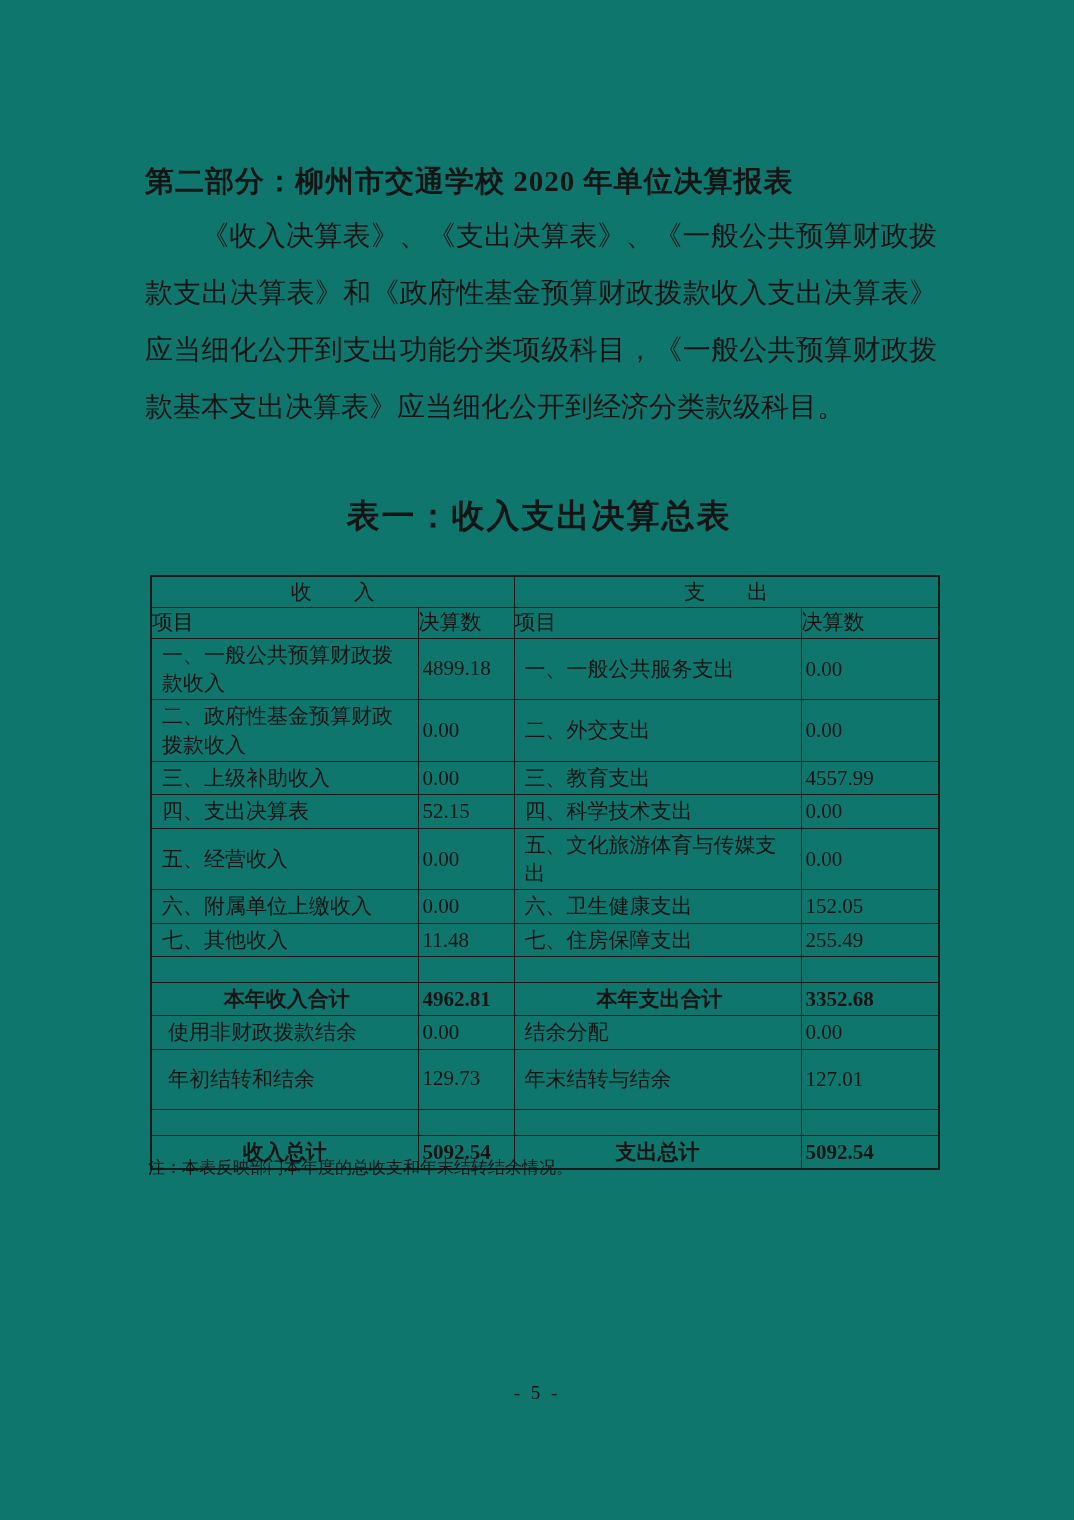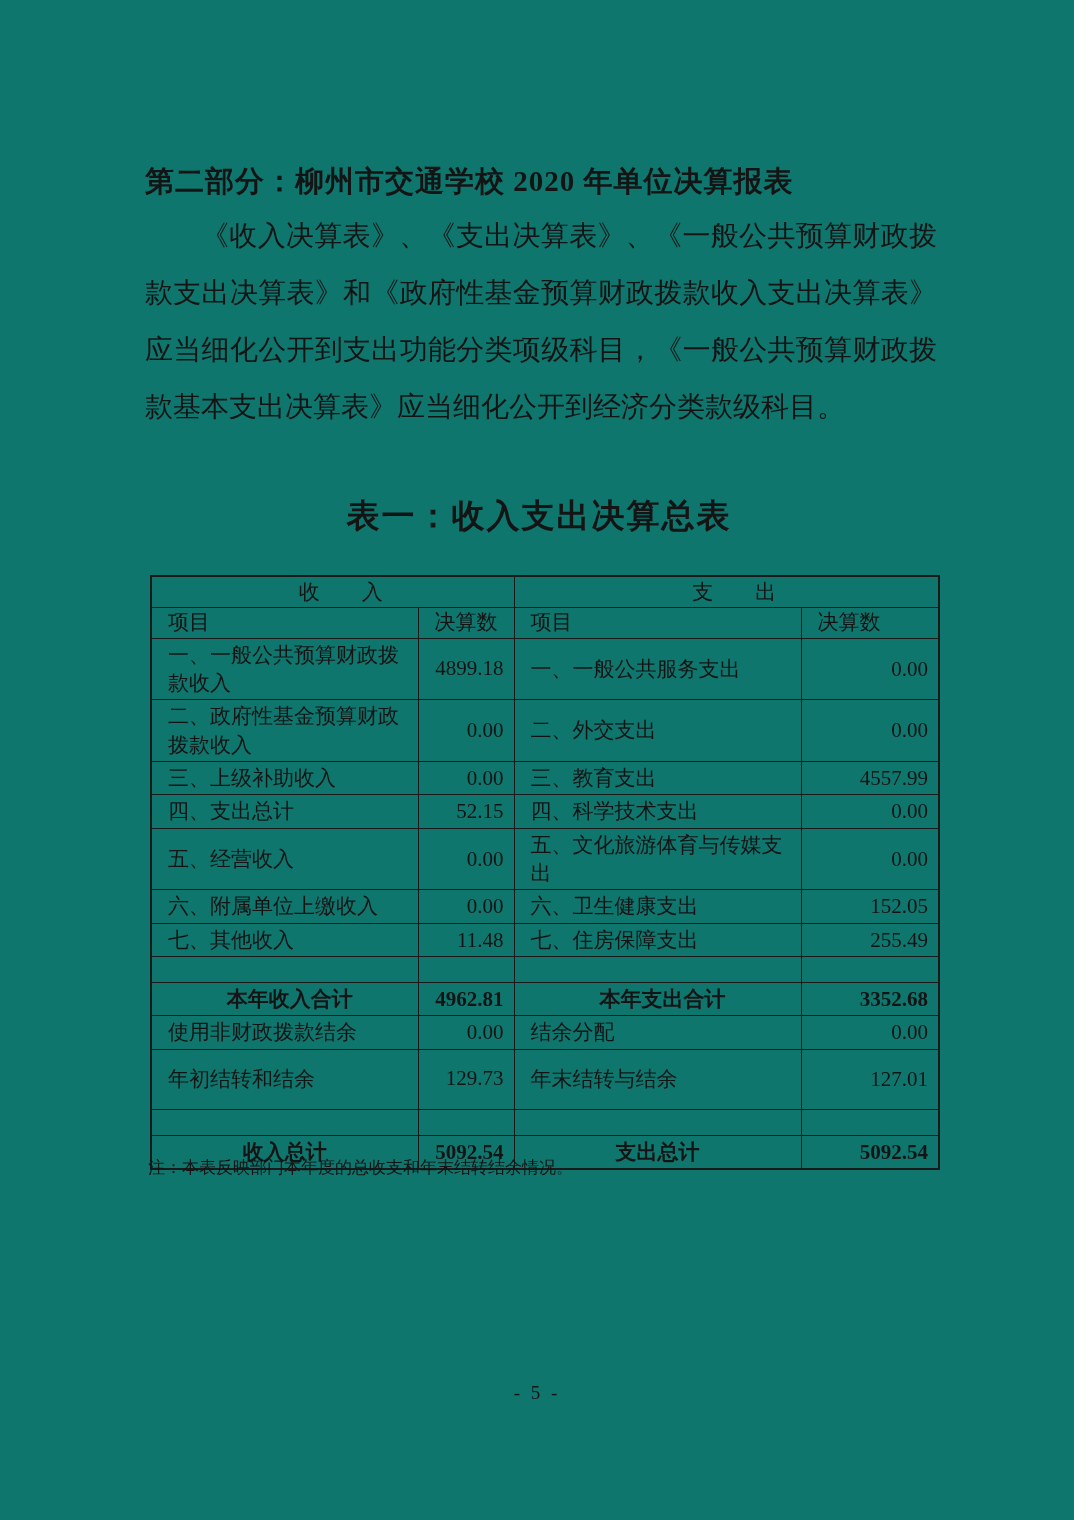--- a/index.html
+++ b/index.html
@@ -62,31 +62,30 @@
     table-layout: fixed;
     width: 788px;
     border: 2px solid #1a1a1a;
     font-size: 21px;
   }
   table.summary td {
     border: 1px solid #1a1a1a;
     vertical-align: middle;
     line-height: 1.35;
     overflow: hidden;
-    padding-left: 16px;
   }
   col.c-item-in  { width: 267px; }
   col.c-val-in   { width: 96px; }
   col.c-item-ex  { width: 287px; }
   col.c-val-ex   { width: 138px; }
 
   td.group-head { text-align: center; height: 31px; }
   td.col-head   { text-align: left; height: 31px; }
   td.item { text-align: left; padding: 2px 6px 2px 10px; }
-  td.val  { text-align: right; padding: 2px 10px 2px 4px; }
+  td.val  { text-align: left; padding: 2px 10px 2px 4px; }
 
   tr.row-tall-a td { height: 58px; }
   tr.row-tall-b td { height: 52px; }
   tr.row-std td    { height: 29px; }
   tr.row-empty-a td { height: 26px; }
   tr.row-empty-b td { height: 26px; }
   tr.row-total td  { height: 30px; font-weight: bold; }
   tr.row-total td.item { text-align: center; }
   tr.row-tall-c td { height: 60px; }
   tr.row-grand td  { height: 29px; font-weight: bold; }
@@ -156,21 +155,21 @@
           <td class="item">二、外交支出</td>
           <td class="val">0.00</td>
         </tr>
         <tr class="row-std">
           <td class="item">三、上级补助收入</td>
           <td class="val">0.00</td>
           <td class="item">三、教育支出</td>
           <td class="val">4557.99</td>
         </tr>
         <tr class="row-std">
-          <td class="item">四、支出总计</td>
+          <td class="item">四、支出决算表</td>
           <td class="val">52.15</td>
           <td class="item">四、科学技术支出</td>
           <td class="val">0.00</td>
         </tr>
         <tr class="row-std">
           <td class="item">五、经营收入</td>
           <td class="val">0.00</td>
           <td class="item">五、文化旅游体育与传媒支出</td>
           <td class="val">0.00</td>
         </tr>

